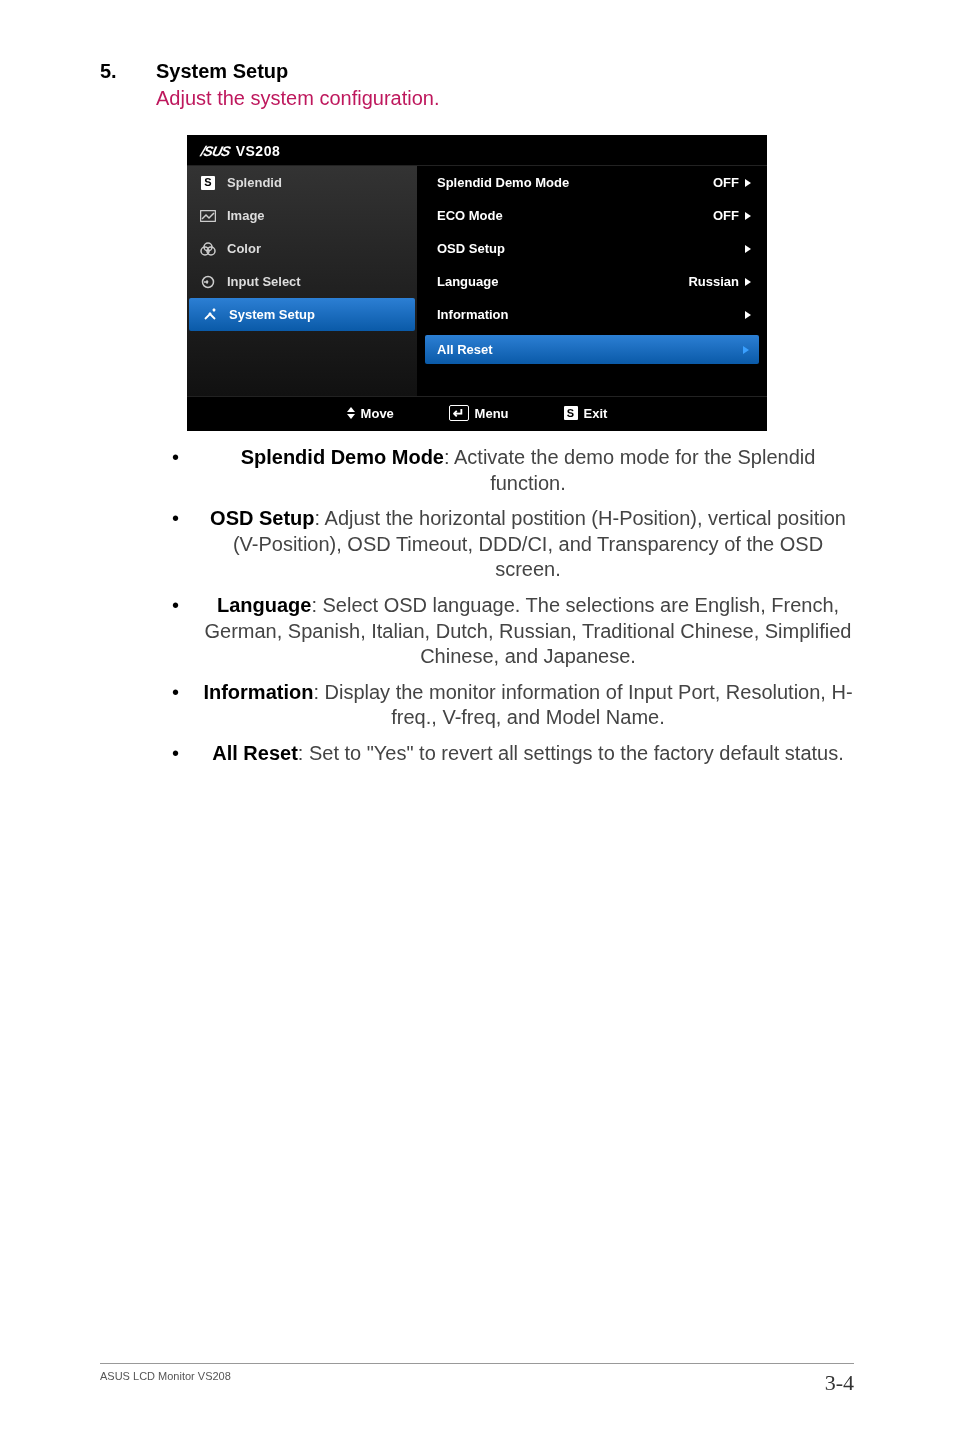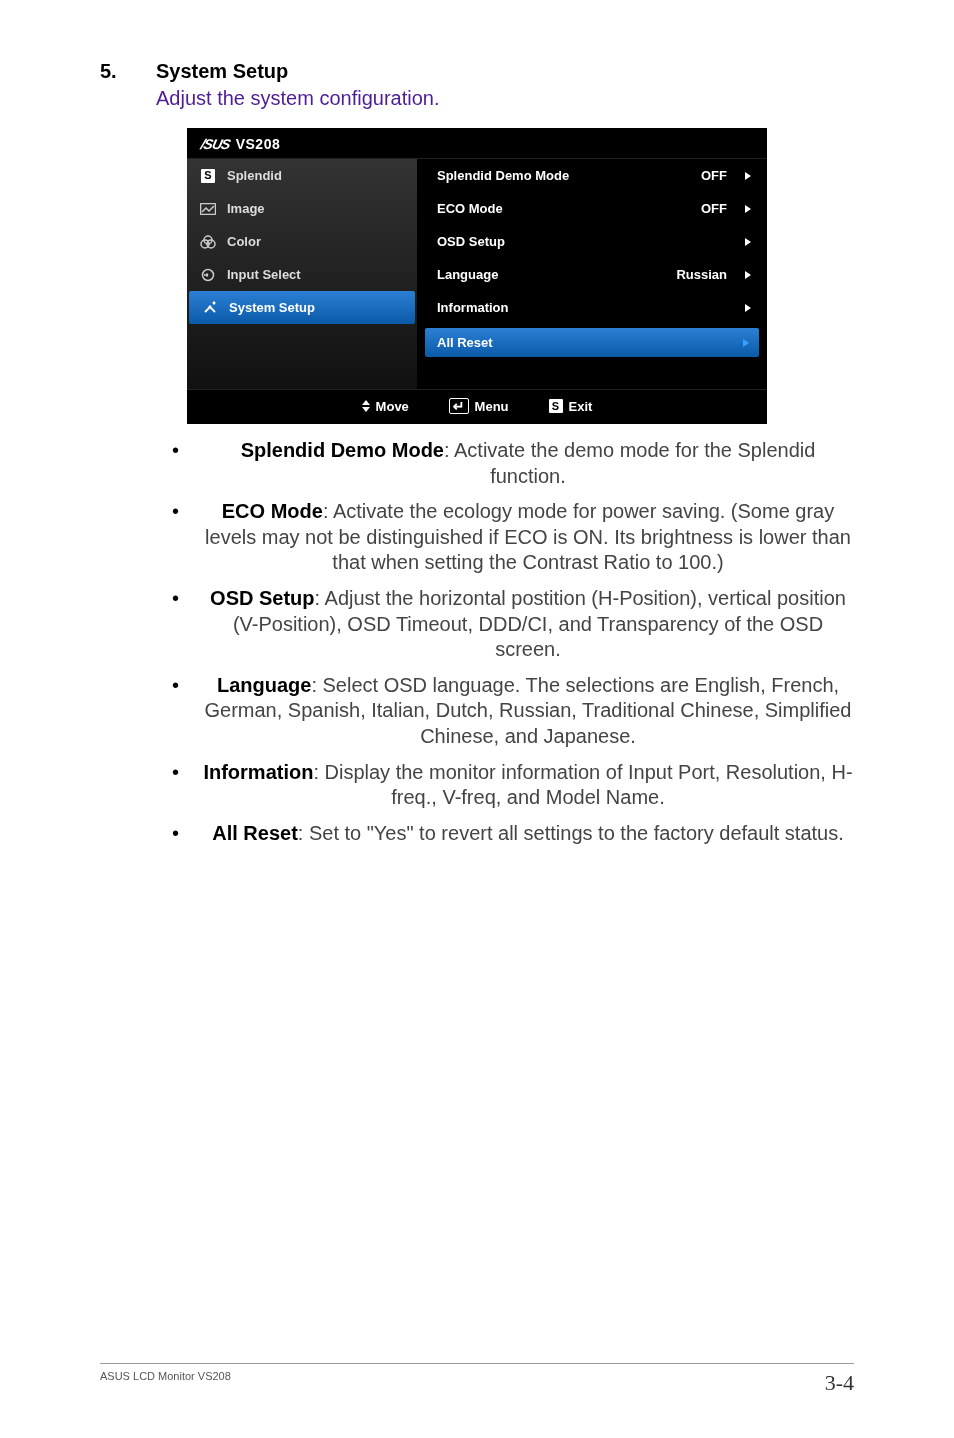--- a/index.html
+++ b/index.html
@@ -23,22 +23,22 @@
     font-weight: bold;
     font-size: 20px;
   }
   .heading-title {
     font-weight: bold;
     font-size: 20px;
   }
   .heading-sub {
     margin-left: 56px;
     font-size: 20px;
-    color: #4c1d95;
-    margin-bottom: 18px;
+    color: #be185d;
+    margin-bottom: 25px;
   }
 
   
   .osd {
     width: 580px;
     margin: 0 auto 14px auto;
     background: #000;
     color: #fff;
     font-family: Arial, sans-serif;
     font-size: 13px;
@@ -102,41 +102,41 @@
     display: flex;
     justify-content: space-between;
     align-items: center;
     padding: 9px 16px 9px 20px;
     font-weight: bold;
     font-size: 13px;
   }
   .osd-row .val {
     display: flex;
     align-items: center;
-    gap: 18px;
+    gap: 6px;
   }
   .tri-right {
     width: 0; height: 0;
     border-top: 4px solid transparent;
     border-bottom: 4px solid transparent;
     border-left: 6px solid #fff;
     display: inline-block;
   }
   .tri-right.blue { border-left-color: #3aa0ff; }
   .osd-row.highlight {
     background: linear-gradient(to bottom, #2c7fd4, #0a5aa8);
     border-radius: 2px;
     margin: 4px 8px 0 8px;
     padding: 7px 10px 7px 12px;
   }
   .osd-footer {
     display: flex;
     align-items: center;
     justify-content: center;
-    gap: 40px;
+    gap: 55px;
     padding: 8px 0 10px 0;
     border-top: 1px solid #222;
     font-weight: bold;
     font-size: 13px;
   }
   .osd-footer .grp { display: flex; align-items: center; gap: 6px; }
   .updown {
     display: flex; flex-direction: column; align-items: center; gap: 2px;
   }
   .tri-up {
@@ -318,21 +318,20 @@
       </div>
       <div class="grp">
         <span class="s-badge">S</span>
         <span>Exit</span>
       </div>
     </div>
   </div>
 
   <ul class="bullets">
     <li><strong>Splendid Demo Mode</strong><span>: Activate the demo mode for the Splendid function.</span></li>
-    <li><strong>ECO Mode</strong><span>: Activate the ecology mode for power saving. (Some gray levels may not be distinguished if ECO is ON. Its brightness is lower than that when setting the Contrast Ratio to 100.)</span></li>
     <li><strong>OSD Setup</strong><span>: Adjust the horizontal postition (H-Position), vertical position (V-Position), OSD Timeout, DDD/CI, and Transparency of the OSD screen.</span></li>
     <li><strong>Language</strong><span>: Select OSD language. The selections are English, French, German, Spanish, Italian, Dutch, Russian, Traditional Chinese, Simplified Chinese, and Japanese.</span></li>
     <li><strong>Information</strong><span>: Display the monitor information of Input Port, Resolution, H-freq., V-freq, and Model Name.</span></li>
     <li><strong>All Reset</strong><span>: Set to "Yes" to revert all settings to the factory default status.</span></li>
   </ul>
 
 </div>
 
 <div class="footer">
   <span>ASUS LCD Monitor VS208</span>

